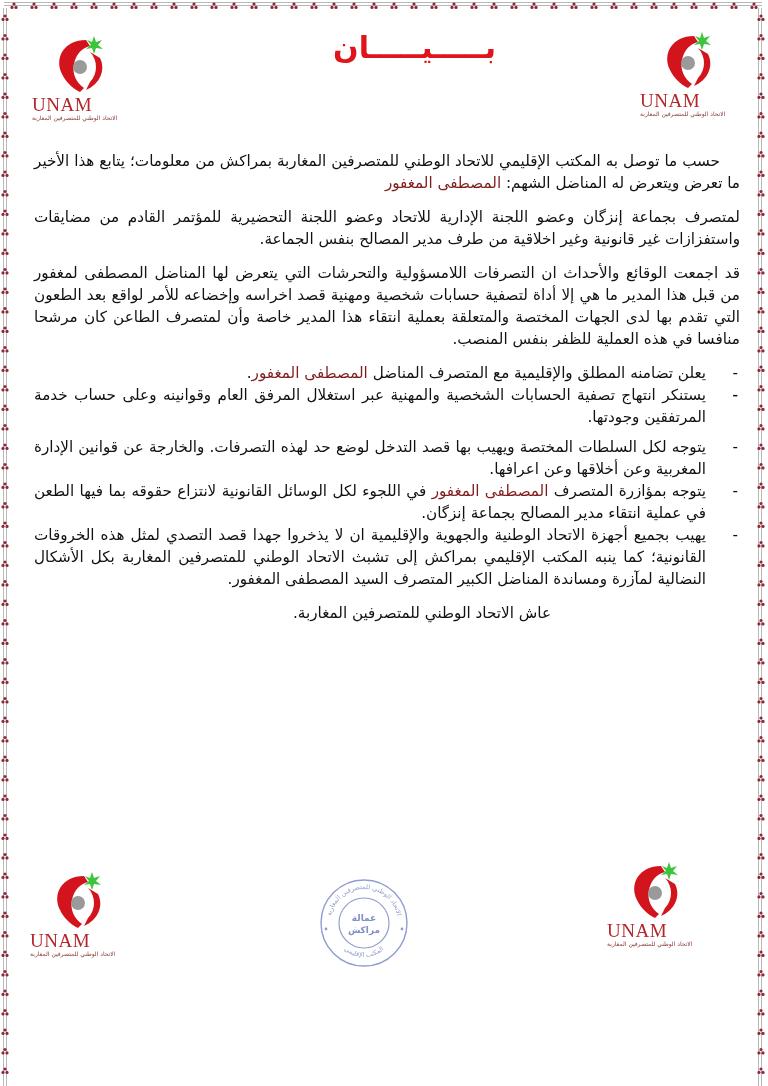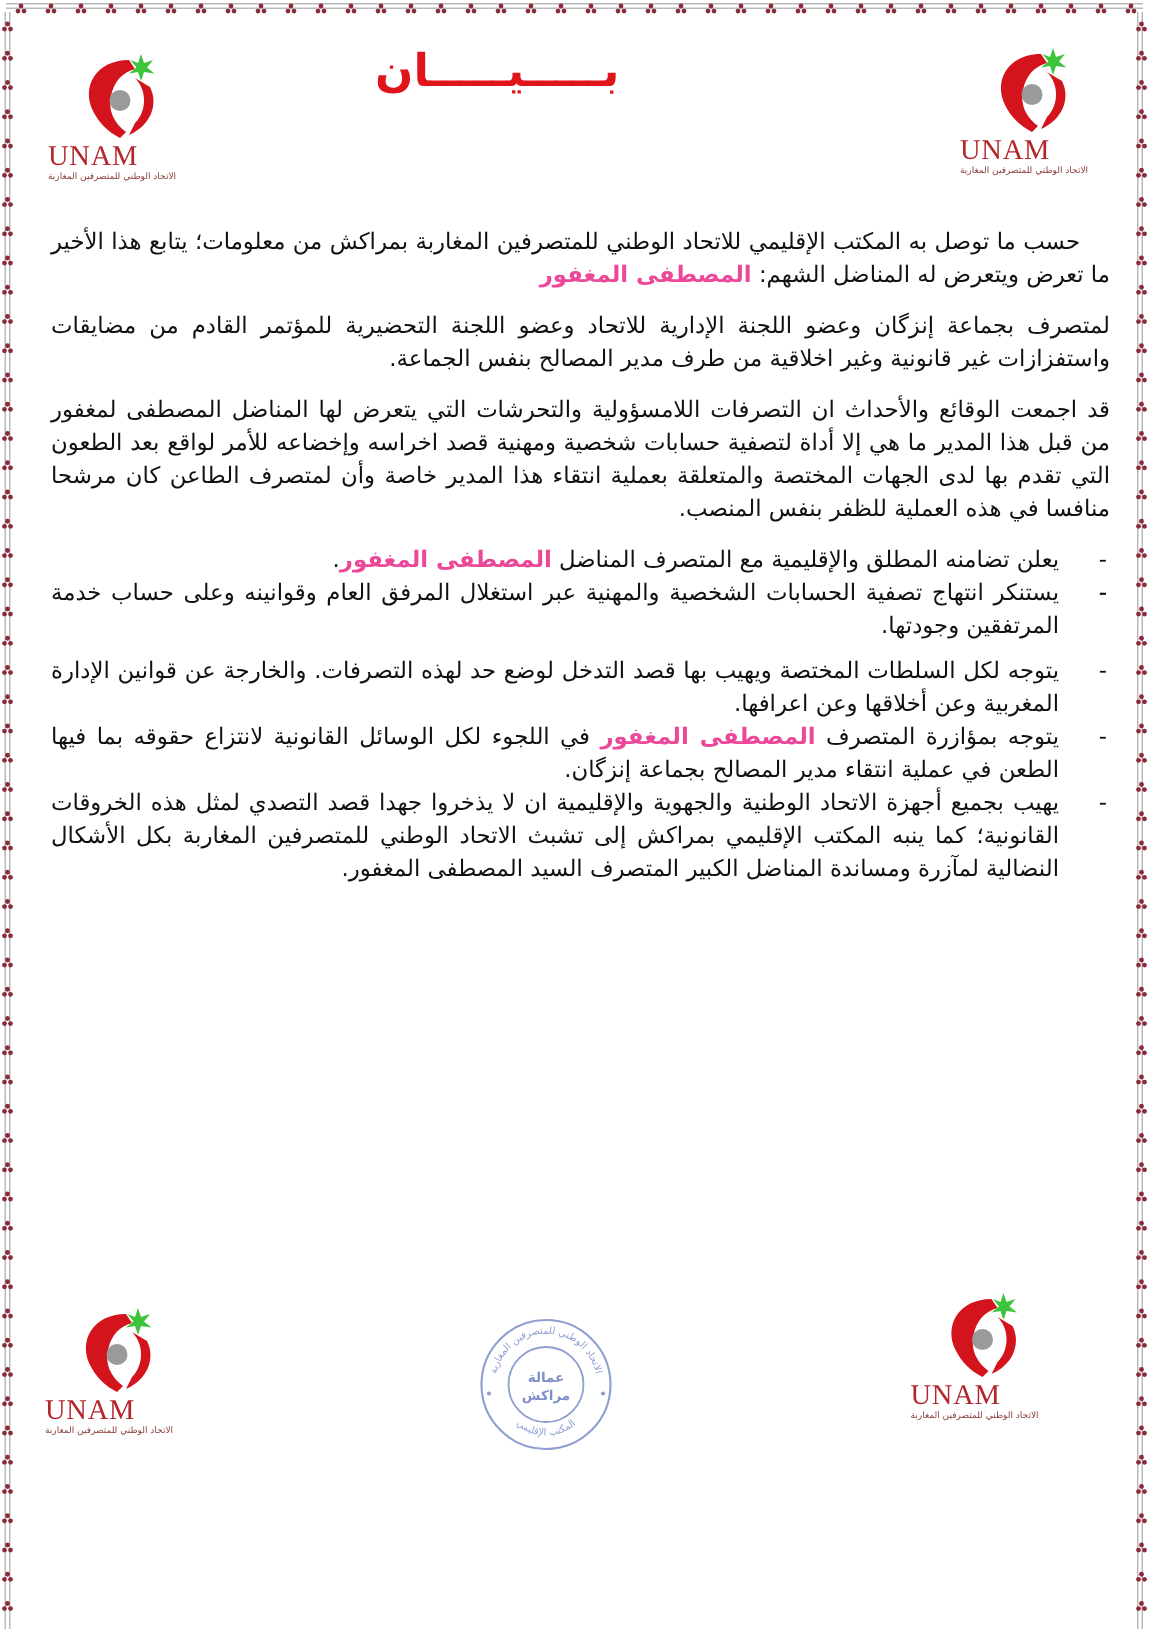--- a/index.html
+++ b/index.html
@@ -22,28 +22,28 @@
   .logo svg { display: block; margin: 0 auto; }
   .logo .unam { font-family: "Liberation Serif", "DejaVu Serif", serif; color: #b3262c;
                 font-size: 19px; line-height: 18px; letter-spacing: 0.5px; }
   .logo .sub { font-size: 6px; color: #8a3b3b; line-height: 8px; direction: rtl;
                white-space: nowrap; }
   #logo-tl { left: 32px; top: 34px; }
   #logo-tr { left: 640px; top: 30px; }
   #logo-bl { left: 30px; top: 870px; }
   #logo-br { left: 607px; top: 860px; }
 
-  .title { position: absolute; left: 250px; top: 30px; width: 260px; text-align: left;
+  .title { position: absolute; left: 236px; top: 30px; width: 260px; text-align: right;
            color: #e0141b; font-size: 30px; font-weight: bold; direction: rtl;
            letter-spacing: 0; }
 
   .content { position: absolute; left: 34px; top: 150px; width: 706px; direction: rtl;
              text-align: justify; font-size: 15.2px; line-height: 22px; }
   .content p { margin: 0 0 12px 0; }
-  .hl { color: #ec4899; font-weight: bold; }
+  .hl { color: #7f1d1d; font-weight: normal; }
   .p1 { text-indent: 20px; }
   ul.bullets { list-style: none; margin: 0 0 12px 0; padding: 0 34px 0 0; }
   ul.bullets li { position: relative; margin: 0 0 0 0; }
   ul.bullets li .dash { position: absolute; right: -32px; top: 0; }
   .closing { text-align: center; margin-top: 14px; padding-left: 70px; }
 
   .stamp { position: absolute; left: 318px; top: 877px; width: 92px; height: 92px; }
 </style>
 </head>
 <body>
@@ -831,20 +831,21 @@
 
   <ul class="bullets">
     <li><span class="dash">-</span><span>يعلن تضامنه المطلق والإقليمية مع المتصرف المناضل </span><span class="hl">المصطفى المغفور</span><span>.</span></li>
     <li><span class="dash">-</span></li>
     <li><span class="dash">-</span><span>يستنكر انتهاج تصفية الحسابات الشخصية والمهنية عبر استغلال المرفق العام وقوانينه وعلى حساب خدمة المرتفقين وجودتها.</span></li>
     <li style="margin-top:8px"><span class="dash">-</span><span>يتوجه لكل السلطات المختصة ويهيب بها قصد التدخل لوضع حد لهذه التصرفات. والخارجة عن قوانين الإدارة المغربية وعن أخلاقها وعن اعرافها.</span></li>
     <li><span class="dash">-</span><span>يتوجه بمؤازرة المتصرف </span><span class="hl">المصطفى المغفور</span><span> في اللجوء لكل الوسائل القانونية لانتزاع حقوقه بما فيها الطعن في عملية انتقاء مدير المصالح بجماعة إنزگان.</span></li>
     <li><span class="dash">-</span><span>يهيب بجميع أجهزة الاتحاد الوطنية والجهوية والإقليمية ان لا يذخروا جهدا قصد التصدي لمثل هذه الخروقات القانونية؛ كما ينبه المكتب الإقليمي بمراكش إلى تشبث الاتحاد الوطني للمتصرفين المغاربة بكل الأشكال النضالية لمآزرة ومساندة المناضل الكبير المتصرف السيد المصطفى المغفور.</span></li>
   </ul>
 
+  <p class="closing">عاش الاتحاد الوطني للمتصرفين المغاربة.</p>
 </div>
 
 <div class="logo" id="logo-bl">
   <svg width="60" height="62" viewBox="0 0 60 62">
     <path d="M36 6 C14 6 4 24 12 40 C16 48 22 54 30 58 L34 54 C26 48 22 40 24 30 C26 20 32 14 40 12 Z" fill="#d4141c"></path>
     <path d="M40 18 C48 26 48 40 40 48 L36 56 C50 50 56 36 50 24 Z" fill="#d4141c"></path>
     <circle cx="30" cy="33" r="7" fill="#9a9a9a"></circle>
     <polygon points="44,2 46,8 52,6 48,11 53,15 46,14 44,20 42,14 36,15 41,11 37,6 42,8" fill="#3cc43c"></polygon>
   </svg>
   <div class="unam">UNAM</div>

